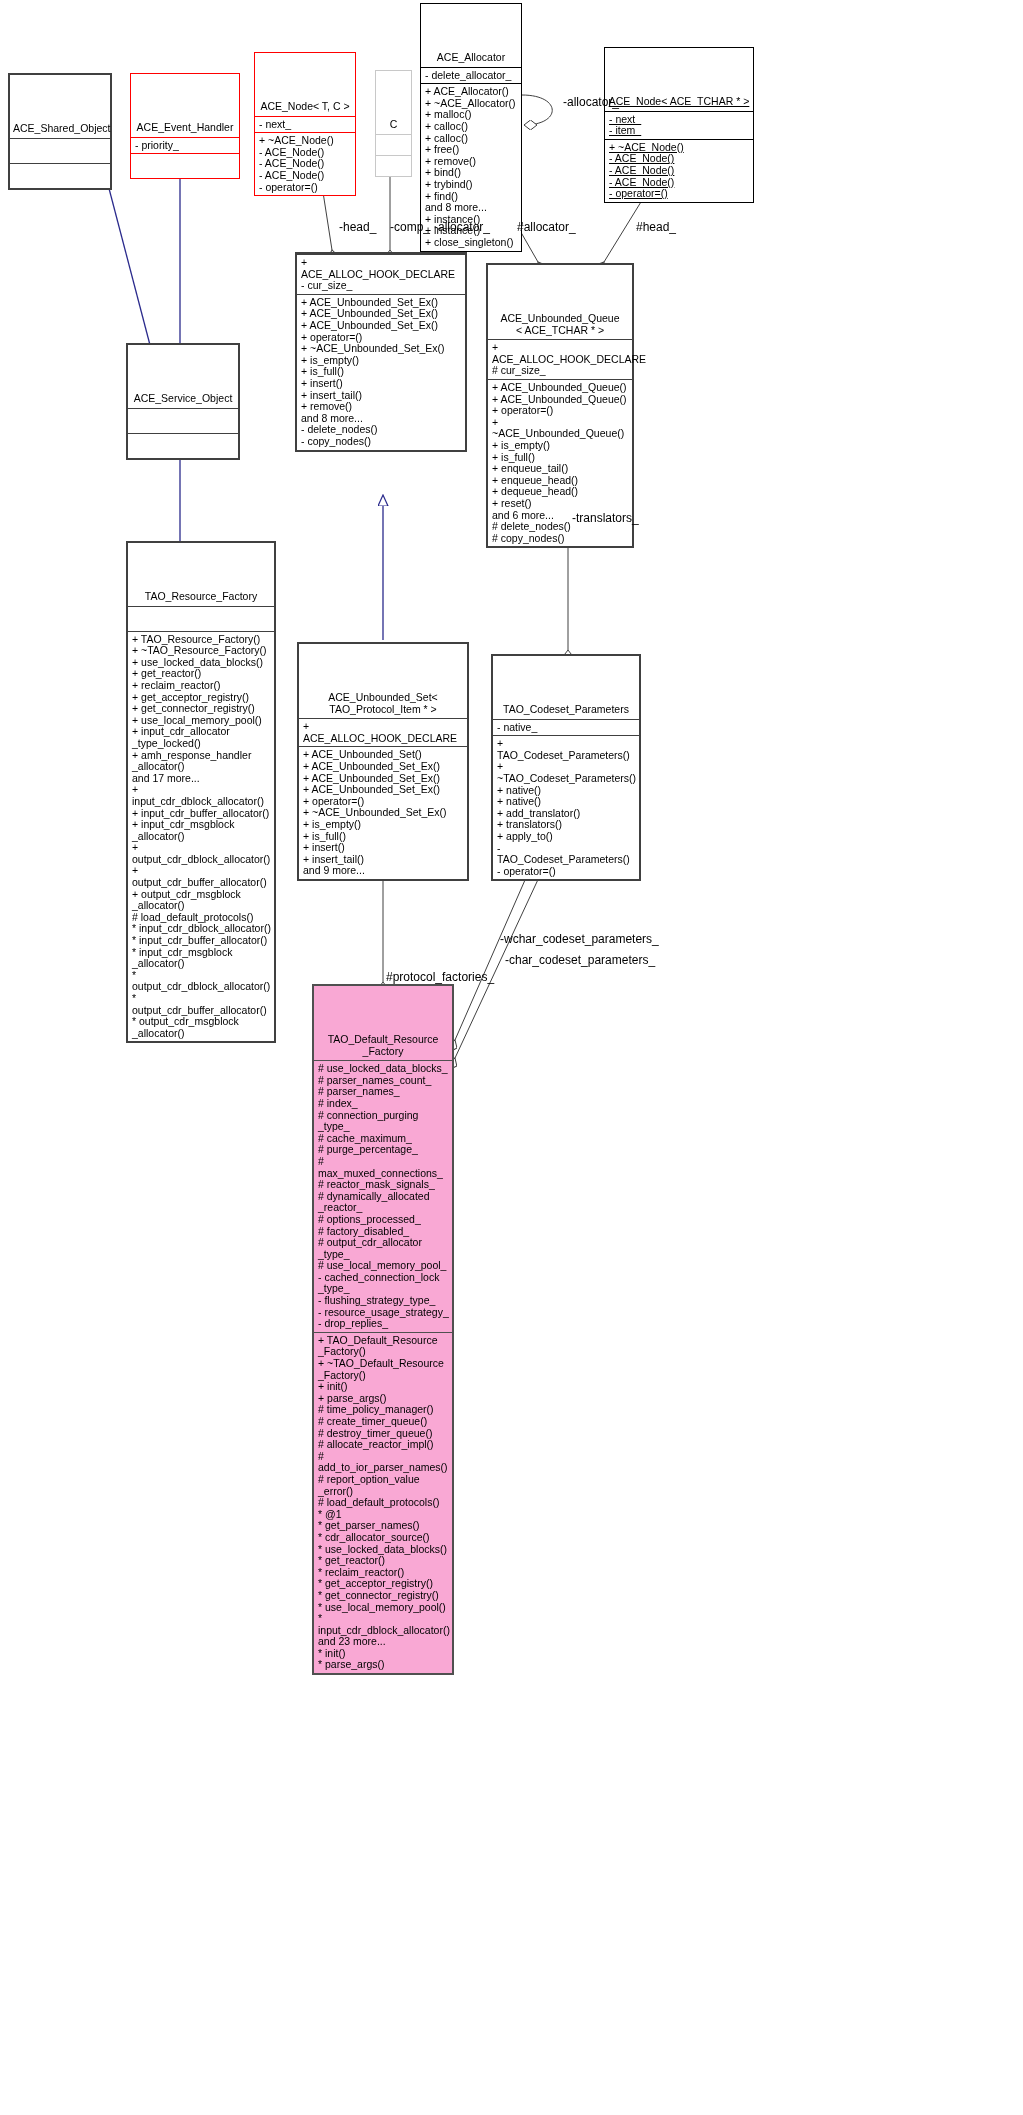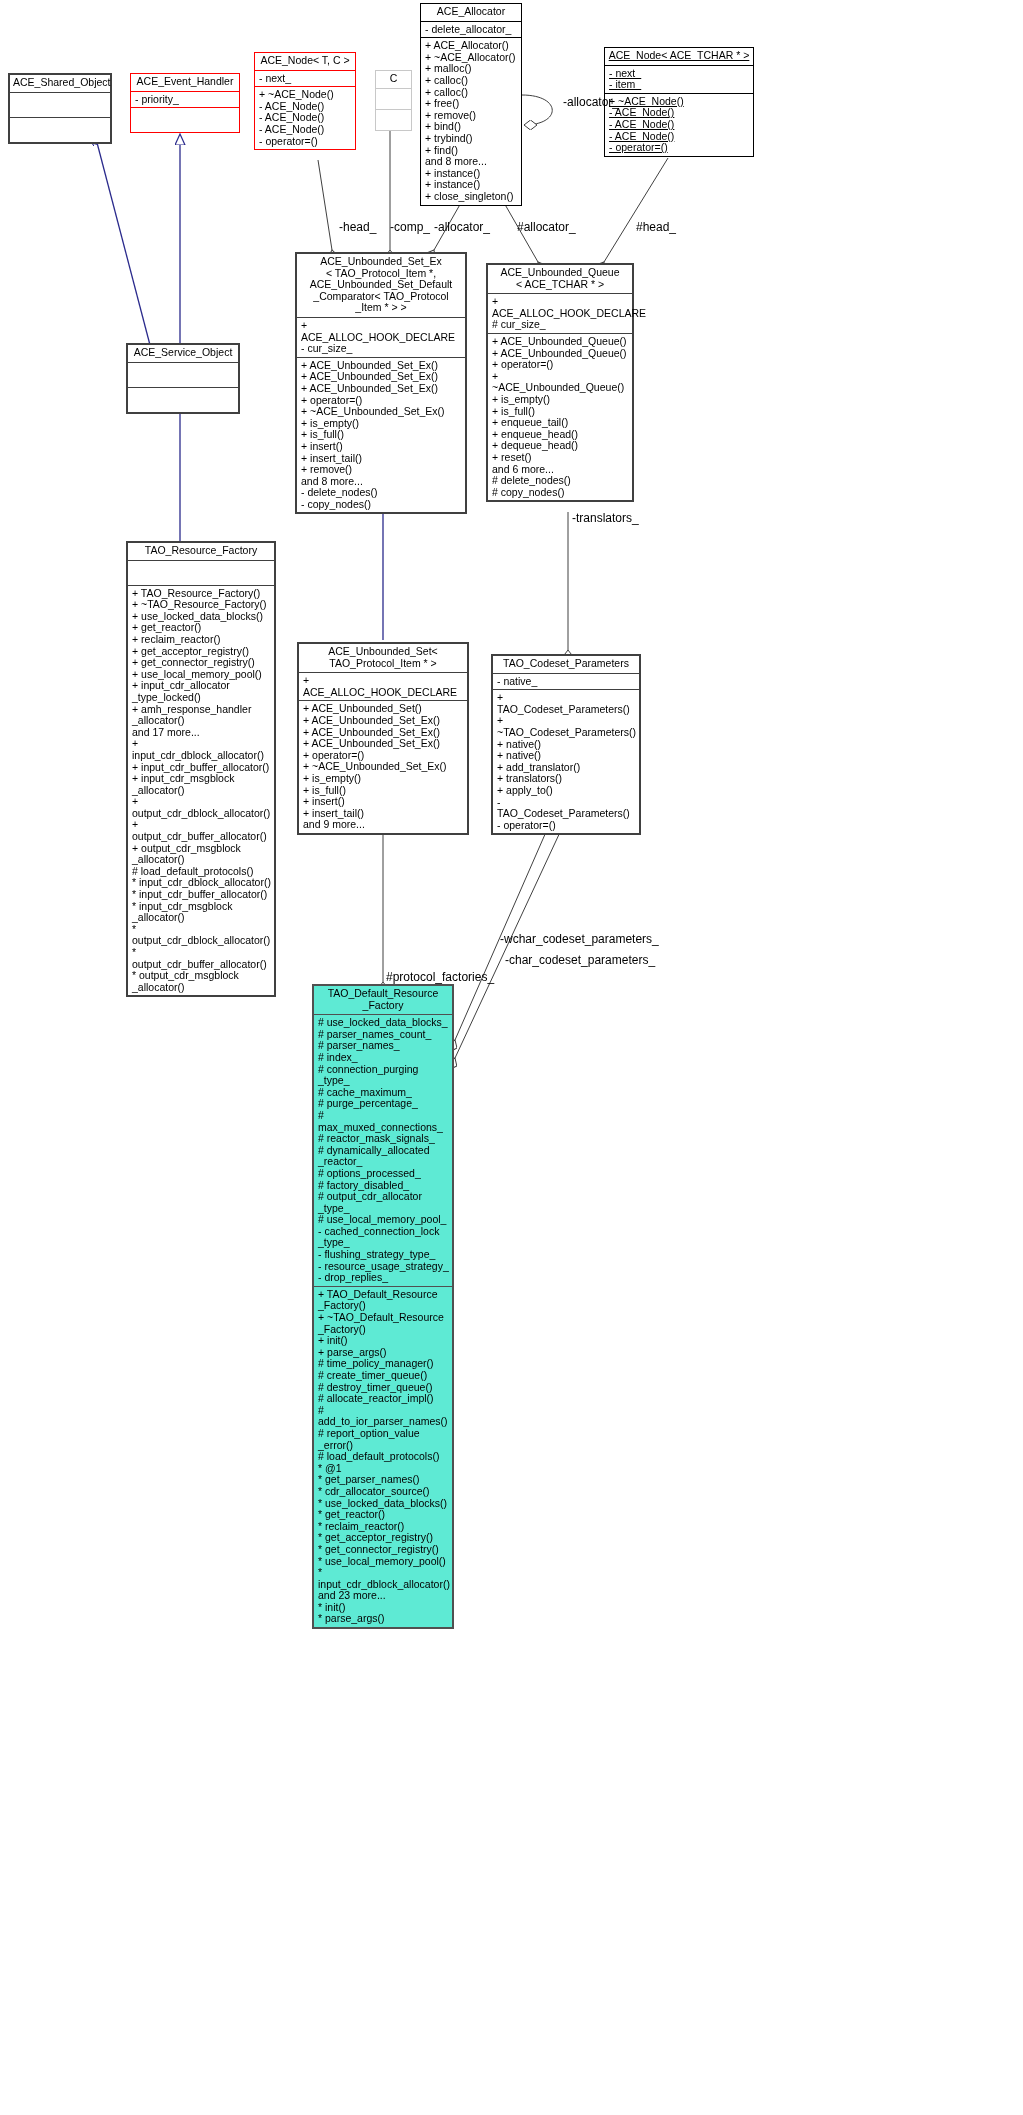--- a/index.html
+++ b/index.html
@@ -20,29 +20,30 @@
     background:#ffffff;
     font-size:10.5px;
     line-height:11.6px;
     color:#000;
     z-index:5;
   }
   .node.red { border-color:#ff0000; }
   .node.red .sec { border-top-color:#ff0000; }
   .node.thick { border:2px solid #404040; }
   .node.thick .sec { border-top:1px solid #404040; }
-  .node.gray { background:#5eead4; border:2px solid #505050; }
+  .node.gray { background:#f9a8d4; border:2px solid #505050; }
   .node.gray .sec { border-top:1px solid #505050; }
   .node.lightborder { border:1px solid #c8c8c8; }
   .node.lightborder .sec { border-top:1px solid #c8c8c8; }
 
   .title {
     text-align:center;
     padding:2px 3px 3px 3px;
     white-space:pre-line;
+    margin-top:46px;
   }
   .sec {
     border-top:1px solid #000;
     padding:2px 3px 2px 4px;
     white-space:pre-line;
   }
   .sec.empty { min-height:12px; padding:6px 3px; }
 
   .edge-label {
     position:absolute;
@@ -156,25 +157,20 @@
 - operator=()</div>
   </div>
 
   <div class="node thick" style="left:126px; top:343px; width:114px;">
     <div class="title">ACE_Service_Object</div>
     <div class="sec empty"></div>
     <div class="sec empty"></div>
   </div>
 
   <div class="node thick" style="left:295px; top:252px; width:172px;">
-    <div class="title">ACE_Unbounded_Set_Ex
-&lt; TAO_Protocol_Item *,
- ACE_Unbounded_Set_Default
-_Comparator&lt; TAO_Protocol
-_Item * &gt; &gt;</div>
     <div class="sec">+ ACE_ALLOC_HOOK_DECLARE
 - cur_size_</div>
     <div class="sec">+ ACE_Unbounded_Set_Ex()
 + ACE_Unbounded_Set_Ex()
 + ACE_Unbounded_Set_Ex()
 + operator=()
 + ~ACE_Unbounded_Set_Ex()
 + is_empty()
 + is_full()
 + insert()

